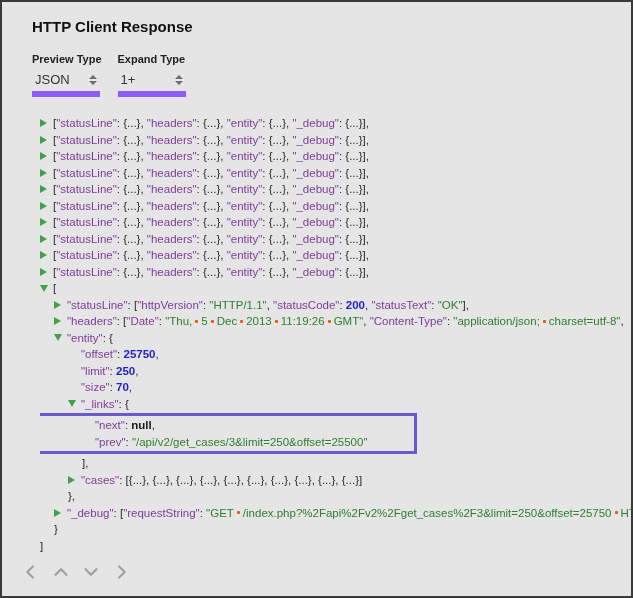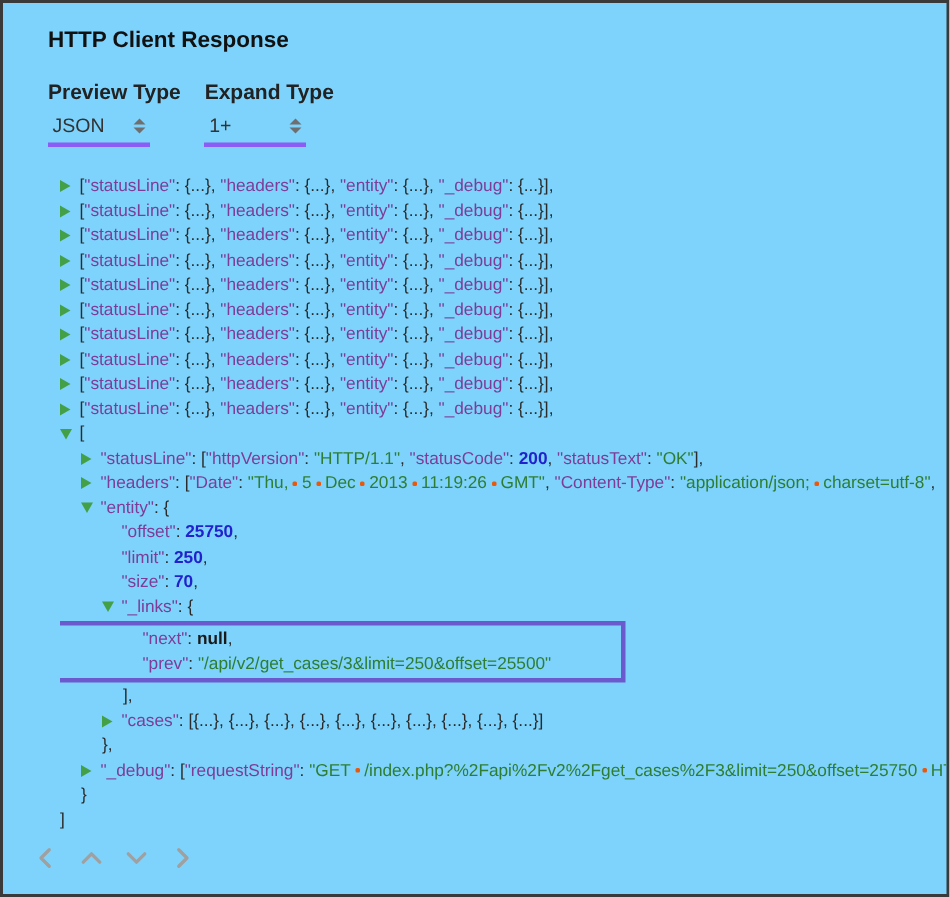--- a/index.html
+++ b/index.html
@@ -1,26 +1,26 @@
 <!DOCTYPE html>
 <html style="--key: #7d3c98; --str: #2e7d32; --num: #2222cc; --null: #1a1a1a; --exp: #43a047; --hl: #6a5acd; --spm: #e8590c;"><head>
 <meta charset="utf-8">
 <style>
   html,body{margin:0;padding:0;background:#fff;}
   .frame{
     width:633px;height:598px;box-sizing:border-box;position:relative;
-    border:2px solid #3a3a3a;background:#7dd3fc;overflow:hidden;
+    border:2px solid #3a3a3a;background:#e5e5e5;overflow:hidden;
     font-family:"Liberation Sans",sans-serif;color:#111;
   }
   .title{margin:16px 0 0 30px;font-size:15px;font-weight:bold;color:#111;}
   .controls{display:flex;gap:16px;margin:18px 0 0 30px;}
-  .control .label{font-size:14px;font-weight:bold;color:#222;margin-bottom:5px;}
+  .control .label{font-size:11px;font-weight:bold;color:#222;margin-bottom:5px;}
   .select{
     display:flex;align-items:center;justify-content:space-between;width:62px;
-    border-bottom:3px solid #8b5cf6;padding:2px 3px 4px 3px;font-size:13px;color:#333;cursor:pointer;
+    border-bottom:6px solid #8b5cf6;padding:2px 3px 4px 3px;font-size:13px;color:#333;cursor:pointer;
   }
   .spinner{display:flex;flex-direction:column;gap:2px;}
   .spinner i{display:block;width:0;height:0;border-left:4px solid transparent;border-right:4px solid transparent;}
   .spinner .up{border-bottom:4px solid #6f6f6f;}
   .spinner .dn{border-top:4px solid #6f6f6f;}
 
   .tree{margin:18px 0 0 38px;font-size:11.5px;line-height:16.5px;white-space:nowrap;overflow:hidden;}
   .row{display:flex;align-items:center;height:16.5px;}
   .row span{white-space:pre;}
   .exp{width:13px;flex:0 0 13px;display:flex;align-items:center;}

